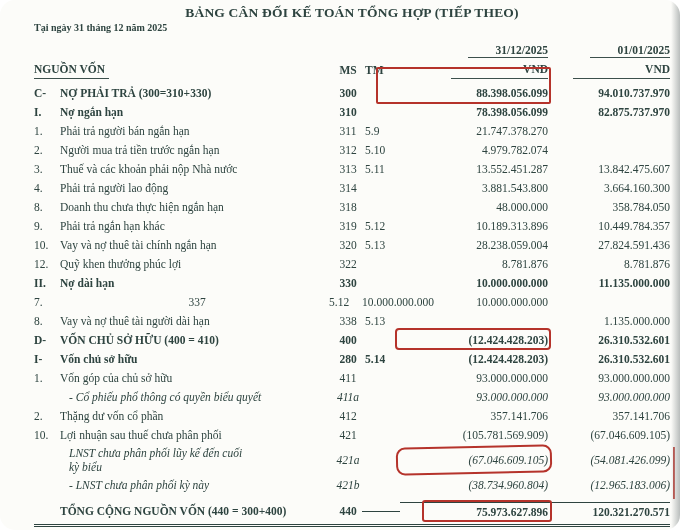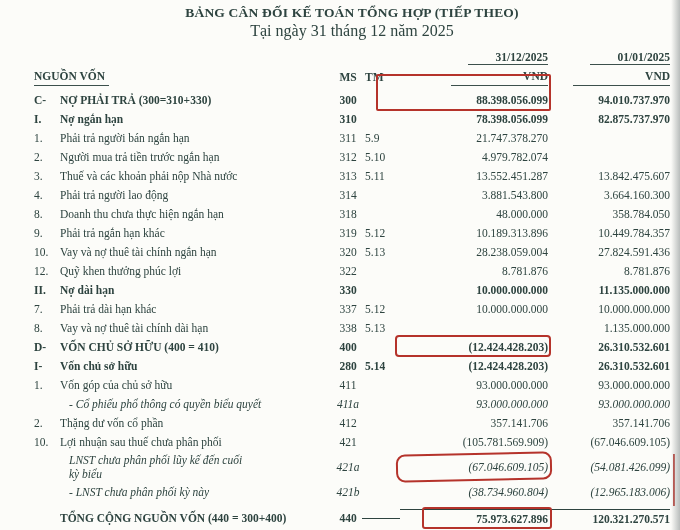--- a/index.html
+++ b/index.html
@@ -3,23 +3,24 @@
 <meta charset="utf-8">
 <style>
   * { box-sizing: border-box; }
   body { margin: 0; background: #ffffff; }
   .page {
     width: 680px; height: 530px; position: relative; overflow: hidden;
     background: #fcfcf9; color: #2e4440;
     font-family: "Liberation Serif", "DejaVu Serif", serif;
     font-size: 11.5px;
     padding: 5px 10px 0 34px;
+    border-radius: 15px;
   }
   .title { text-align: center; font-weight: bold; font-size: 13.5px; letter-spacing: .2px; }
-  .subtitle { text-align: center; font-weight: normal; font-size: 16px; margin-top: 1px; }
+  .subtitle { text-align: left; font-weight: bold; font-size: 10px; margin-top: 1px; }
 
   .grid { display: grid; grid-template-columns: 26px 266px 36px 38px 148px 122px; }
 
   .hdr { margin-top: 10px; }
   .hdr-dates { align-items: end; line-height: 14px; }
   .hdr-labels { align-items: end; line-height: 17px; margin-top: 3px; }
 
   .c-v1, .c-v2 { text-align: right; white-space: nowrap; }
   .c-ms { padding-left: 8px; white-space: nowrap; text-align: center; }
   .c-tm { padding-left: 3px; white-space: nowrap; }
@@ -173,30 +174,29 @@
       <span class="c-no">II.</span>
       <span class="c-label">Nợ dài hạn</span>
       <span class="c-ms">330</span>
       <span class="c-tm"></span>
       <span class="c-v1">10.000.000.000</span>
       <span class="c-v2">11.135.000.000</span>
     </div>
 
     <div class="grid row">
       <span class="c-no">7.</span>
-      <span class="c-label">Phải trả dài hạn khác</span>
       <span class="c-ms">337</span>
       <span class="c-tm">5.12</span>
       <span class="c-v1">10.000.000.000</span>
       <span class="c-v2">10.000.000.000</span>
     </div>
 
     <div class="grid row">
       <span class="c-no">8.</span>
-      <span class="c-label">Vay và nợ thuê tài chính dài hạn</span>
+      <span class="c-label">Vay và nợ thuê tài người dài hạn</span>
       <span class="c-ms">338</span>
       <span class="c-tm">5.13</span>
       <span class="c-v1"></span>
       <span class="c-v2">1.135.000.000</span>
     </div>
 
     <div class="grid row b">
       <span class="c-no">D-</span>
       <span class="c-label">VỐN CHỦ SỞ HỮU (400 = 410)</span>
       <span class="c-ms">400</span>

